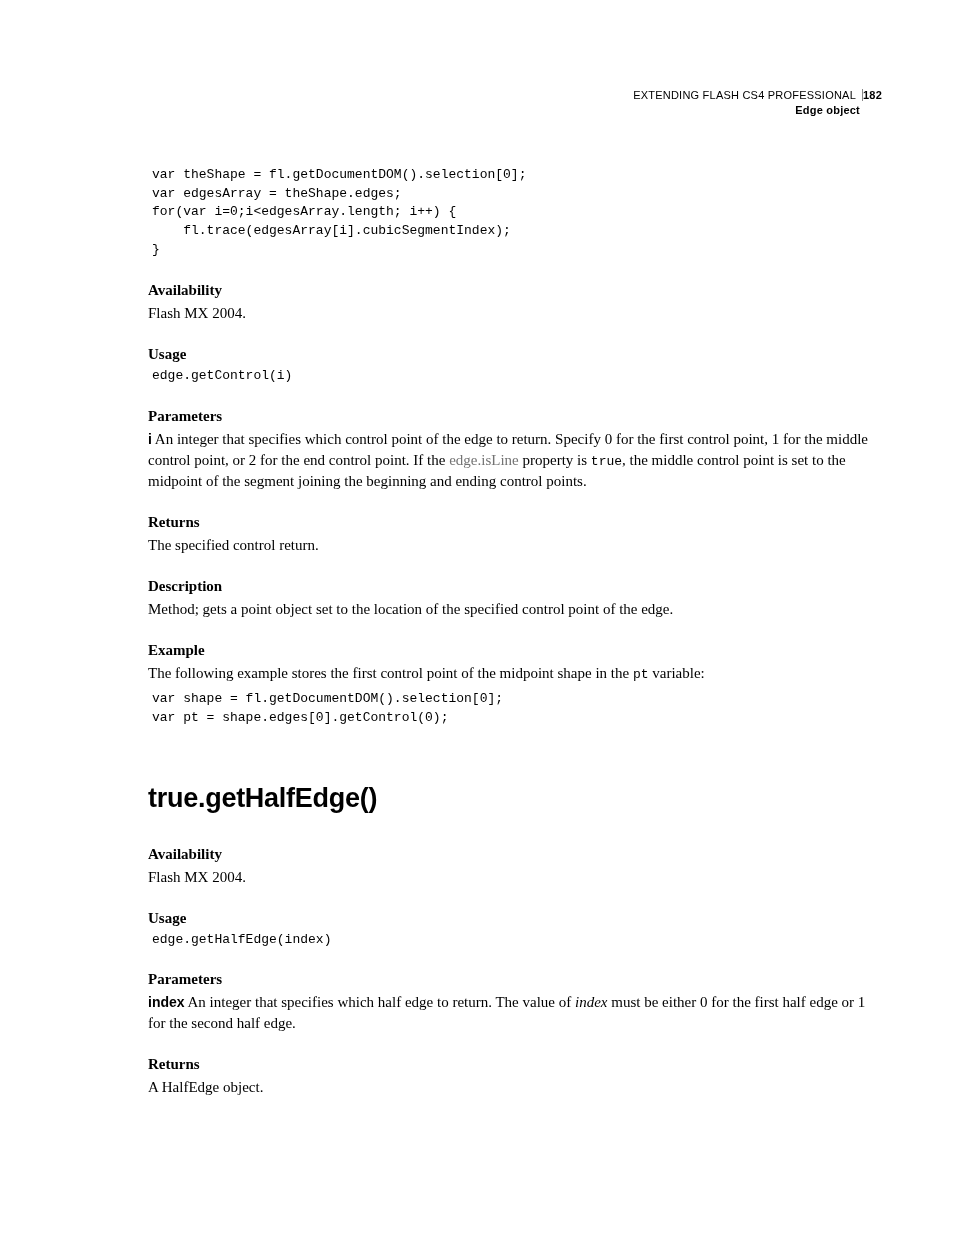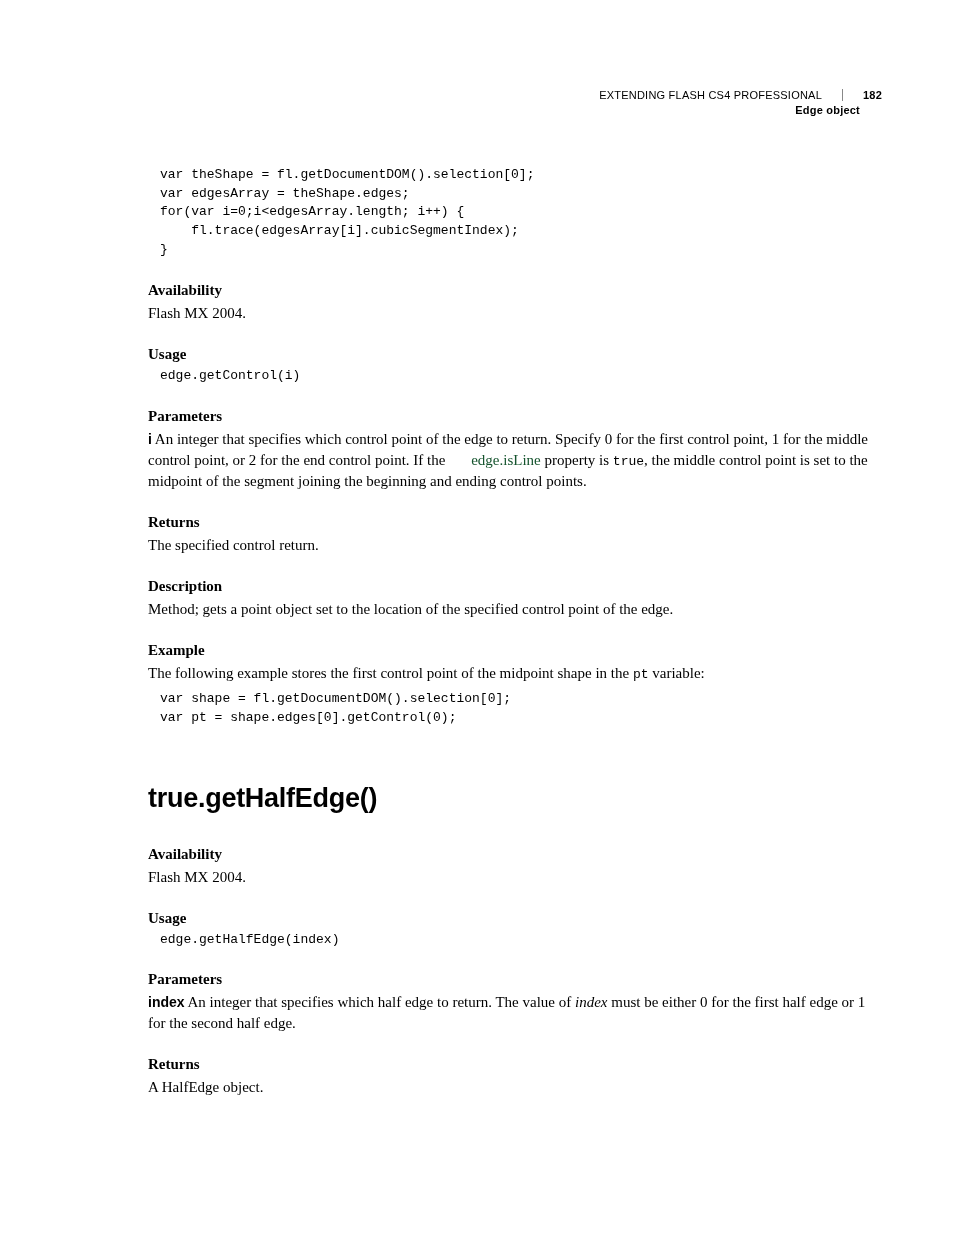--- a/index.html
+++ b/index.html
@@ -20,34 +20,34 @@
     text-align: right;
     font-family: "Myriad Pro", "Helvetica Neue", Arial, sans-serif;
     font-size: 11px;
     line-height: 1.35;
     margin-bottom: 48px;
     letter-spacing: 0.02em;
   }
   .running-head .line1 { display: inline; }
   .running-head .pgnum {
     font-weight: 700;
-    padding-left: 20px;
+    padding-left: 0;
     border-left: 1px solid #888;
-    margin-left: 20px;
+    margin-left: 6px;
   }
   .running-head .line2 {
     font-weight: 700;
     padding-right: 22px;
     display: block;
   }
   pre.code {
     font-family: "Courier New", Courier, monospace;
     font-size: 13px;
     white-space: pre;
-    margin: 0 0 6px 12px;
+    margin: 0 0 6px 4px;
     line-height: 1.45;
   }
   code.inline {
     font-family: "Courier New", Courier, monospace;
     font-size: 13px;
   }
   h1.method {
     font-family: "Myriad Pro", "Helvetica Neue", Arial, sans-serif;
     font-weight: 700;
     font-size: 27px;
@@ -57,23 +57,22 @@
   .sect-label {
     font-family: "Minion Pro", Georgia, "Times New Roman", serif;
     font-weight: 700;
     font-size: 15px;
     margin: 20px 0 2px 0;
   }
   p.body {
     margin: 0 0 6px 0;
   }
   a.xref {
-    color: #14532d;
+    color: #737373;
     text-decoration: none;
-    margin-left: 22px;
   }
   .param-name {
     font-weight: 700;
     font-family: "Myriad Pro", "Helvetica Neue", Arial, sans-serif;
     font-size: 14px;
   }
   .ital { font-style: italic; }
 </style>
 </head>
 <body>

